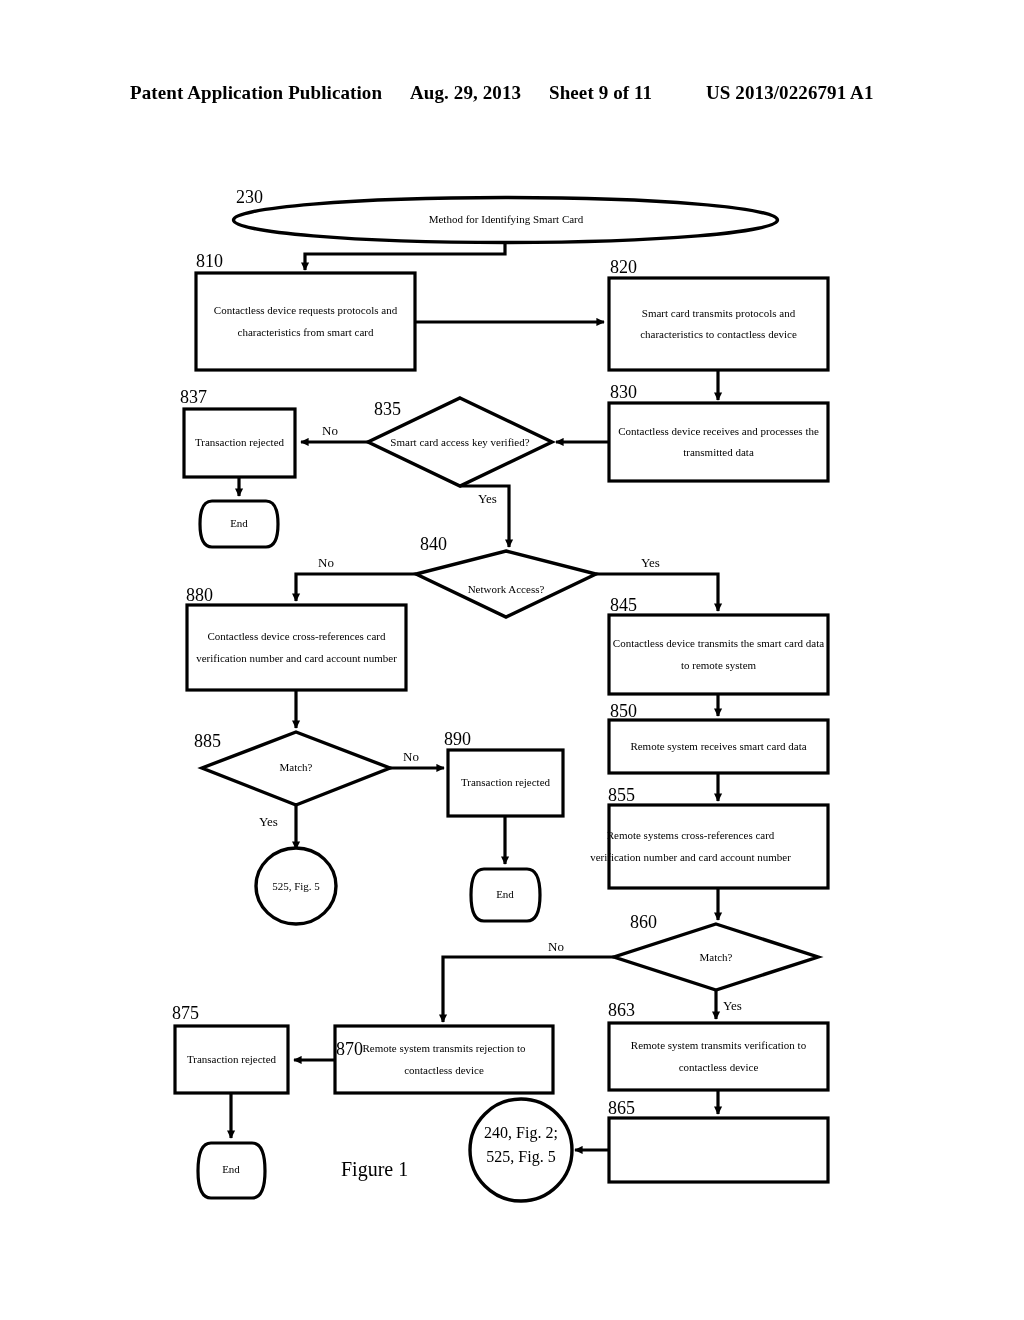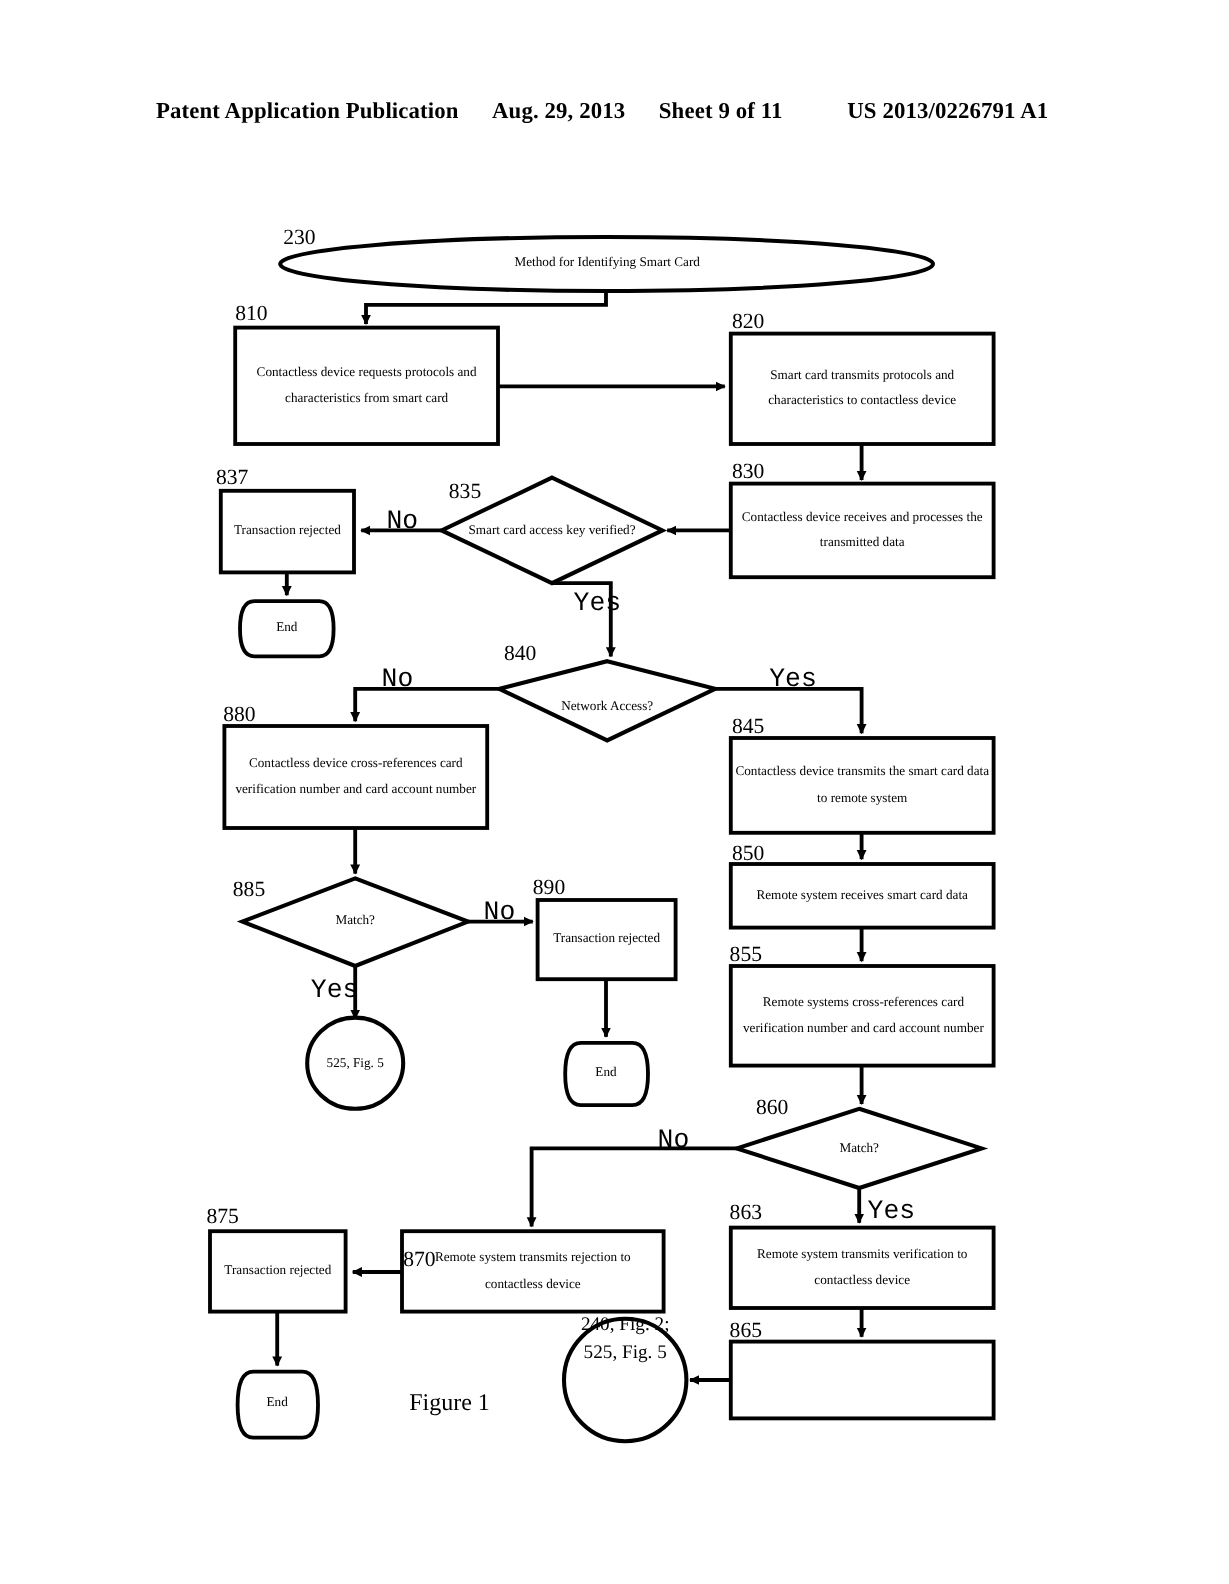--- a/index.html
+++ b/index.html
@@ -66,22 +66,22 @@
 
   .ref-label {
     position: absolute;
     font-size: 18px;
     font-family: "Liberation Serif", "DejaVu Serif", serif;
     line-height: 1;
     white-space: nowrap;
   }
   .edge-label {
     position: absolute;
-    font-size: 22px;
-    font-family: Liberation Mono, monospace;
+    font-size: 13px;
+    font-family: Liberation Serif, serif;
     line-height: 1;
     white-space: nowrap;
   }
   .fig-caption {
     position: absolute;
     font-size: 20px;
     font-family: "Liberation Serif", "DejaVu Serif", serif;
     white-space: nowrap;
   }
   .small-text { font-size: 16px; line-height: 20px; }
@@ -233,21 +233,21 @@
   </div>
 
   <div class="node-text" style="left:612px; top:616px; width:213px; height:77px;">
     <span>Contactless device transmits the smart card data to remote system</span>
   </div>
 
   <div class="node-text" style="left:612px; top:721px; width:213px; height:51px;">
     <span>Remote system receives smart card data</span>
   </div>
 
-  <div class="node-text" style="left:613px; top:806px; width:213px; height:81px;">
+  <div class="node-text" style="left:584px; top:806px; width:213px; height:81px;">
     <span>Remote systems cross-references card verification number and card account number</span>
   </div>
 
   <div class="node-text" style="left:661px; top:946px; width:110px; height:24px;">
     <span>Match?</span>
   </div>
 
   <div class="node-text" style="left:612px; top:1024px; width:213px; height:65px;">
     <span>Remote system transmits verification to contactless device</span>
   </div>
@@ -278,21 +278,21 @@
   </div>
 
   <div class="node-text" style="left:473px; top:870px; width:64px; height:50px;">
     <span>End</span>
   </div>
 
   <div class="node-text" style="left:259px; top:858px; width:74px; height:56px; line-height:25px;">
     <span>525, Fig. 5</span>
   </div>
 
-  <div class="node-text small-text" style="left:481px; top:1069px; width:80px; height:94px; line-height:24px;text-align:center;">
+  <div class="node-text small-text" style="left:481px; top:1098px; width:80px; height:94px; line-height:24px;text-align:center;">
     <span>240, Fig. 2; 525, Fig. 5</span>
   </div>
 
   <div class="ref-label" style="left:236px; top:188px;">230</div>
   <div class="ref-label" style="left:196px; top:252px;">810</div>
   <div class="ref-label" style="left:610px; top:258px;">820</div>
   <div class="ref-label" style="left:610px; top:383px;">830</div>
   <div class="ref-label" style="left:374px; top:400px;">835</div>
   <div class="ref-label" style="left:180px; top:388px;">837</div>
   <div class="ref-label" style="left:420px; top:535px;">840</div>

